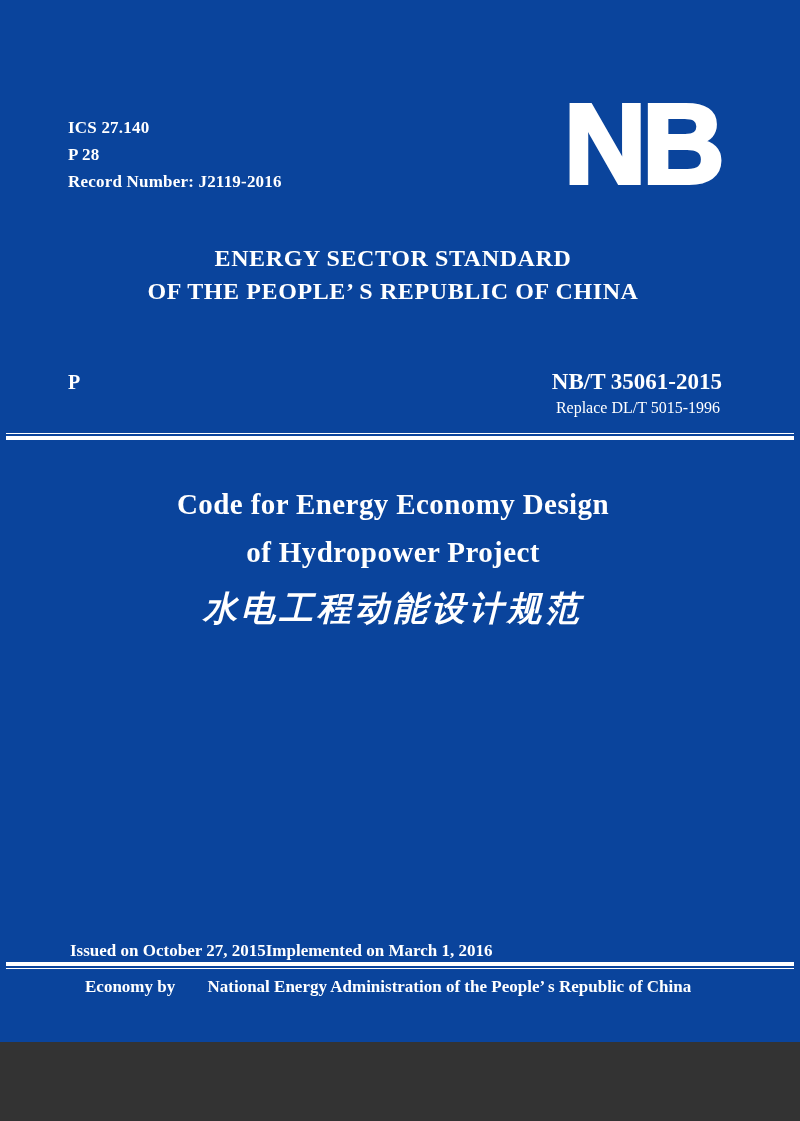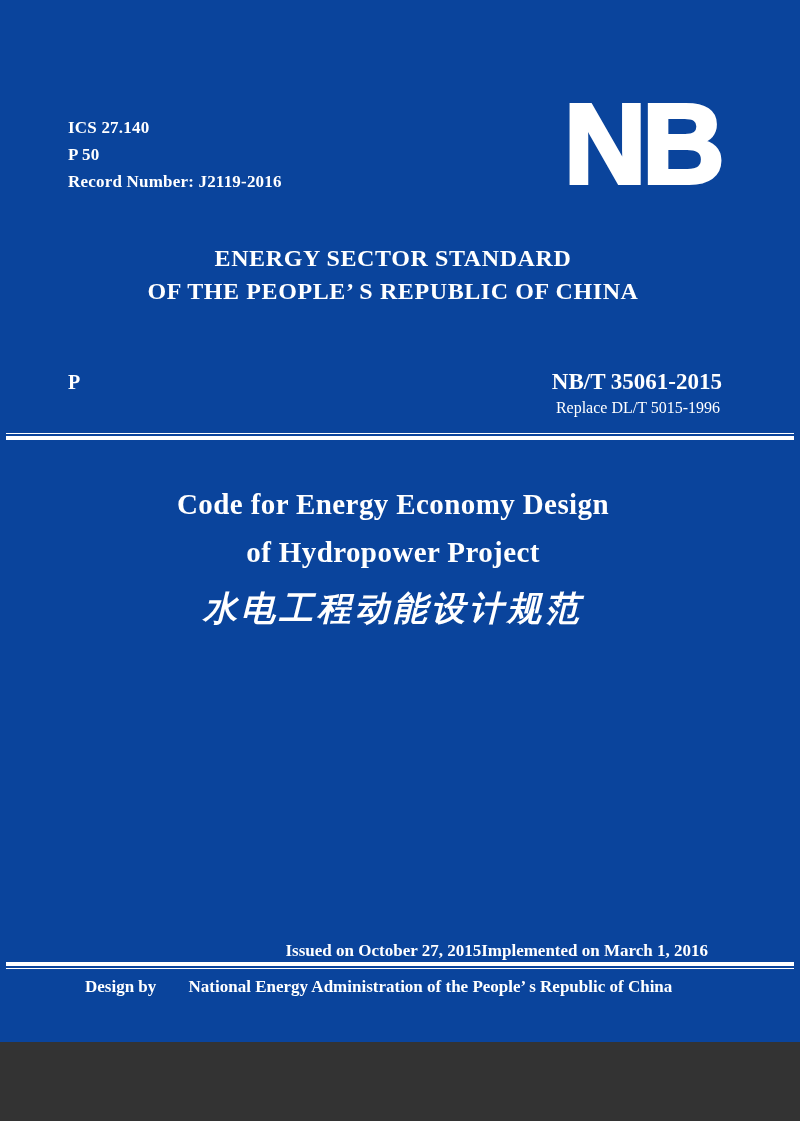--- a/index.html
+++ b/index.html
@@ -110,40 +110,40 @@
     line-height:42px;
     letter-spacing:4px;
     font-style:italic;
   }
 
   
   .dates-row{
     position:absolute;
     left:70px; right:92px; top:941px;
     display:flex;
-    justify-content:flex-end;
+    justify-content:flex-start;
     font-size:17px;
     font-weight:bold;
   }
   .issued-by-row{
     position:absolute;
     left:85px; top:977px;
     font-size:17px;
     font-weight:bold;
   }
   .issued-by-row .label{margin-right:28px;}
 </style>
 </head>
 <body>
 
 <div class="page">
 
   <div class="class-block">
     <div>ICS 27.140</div>
-    <div>P 50</div>
+    <div>P 28</div>
     <div>Record Number: J2119-2016</div>
   </div>
 
   <div class="nb-logo">NB</div>
 
   <div class="std-header">
     <div class="en">ENERGY SECTOR STANDARD</div>
     <div class="en">OF THE PEOPLE’ S REPUBLIC OF CHINA</div>
   </div>
 
@@ -160,17 +160,17 @@
   </div>
 
   <div class="dates-row">
     <span>Issued on October 27, 2015</span>
     <span>Implemented on March 1, 2016</span>
   </div>
 
   <div class="rule rule-mid"></div>
 
   <div class="issued-by-row">
-    <span class="label">Design by</span>
+    <span class="label">Economy by</span>
     <span>National Energy Administration of the People’ s Republic of China</span>
   </div>
 
 </div>
 
 </body></html>

